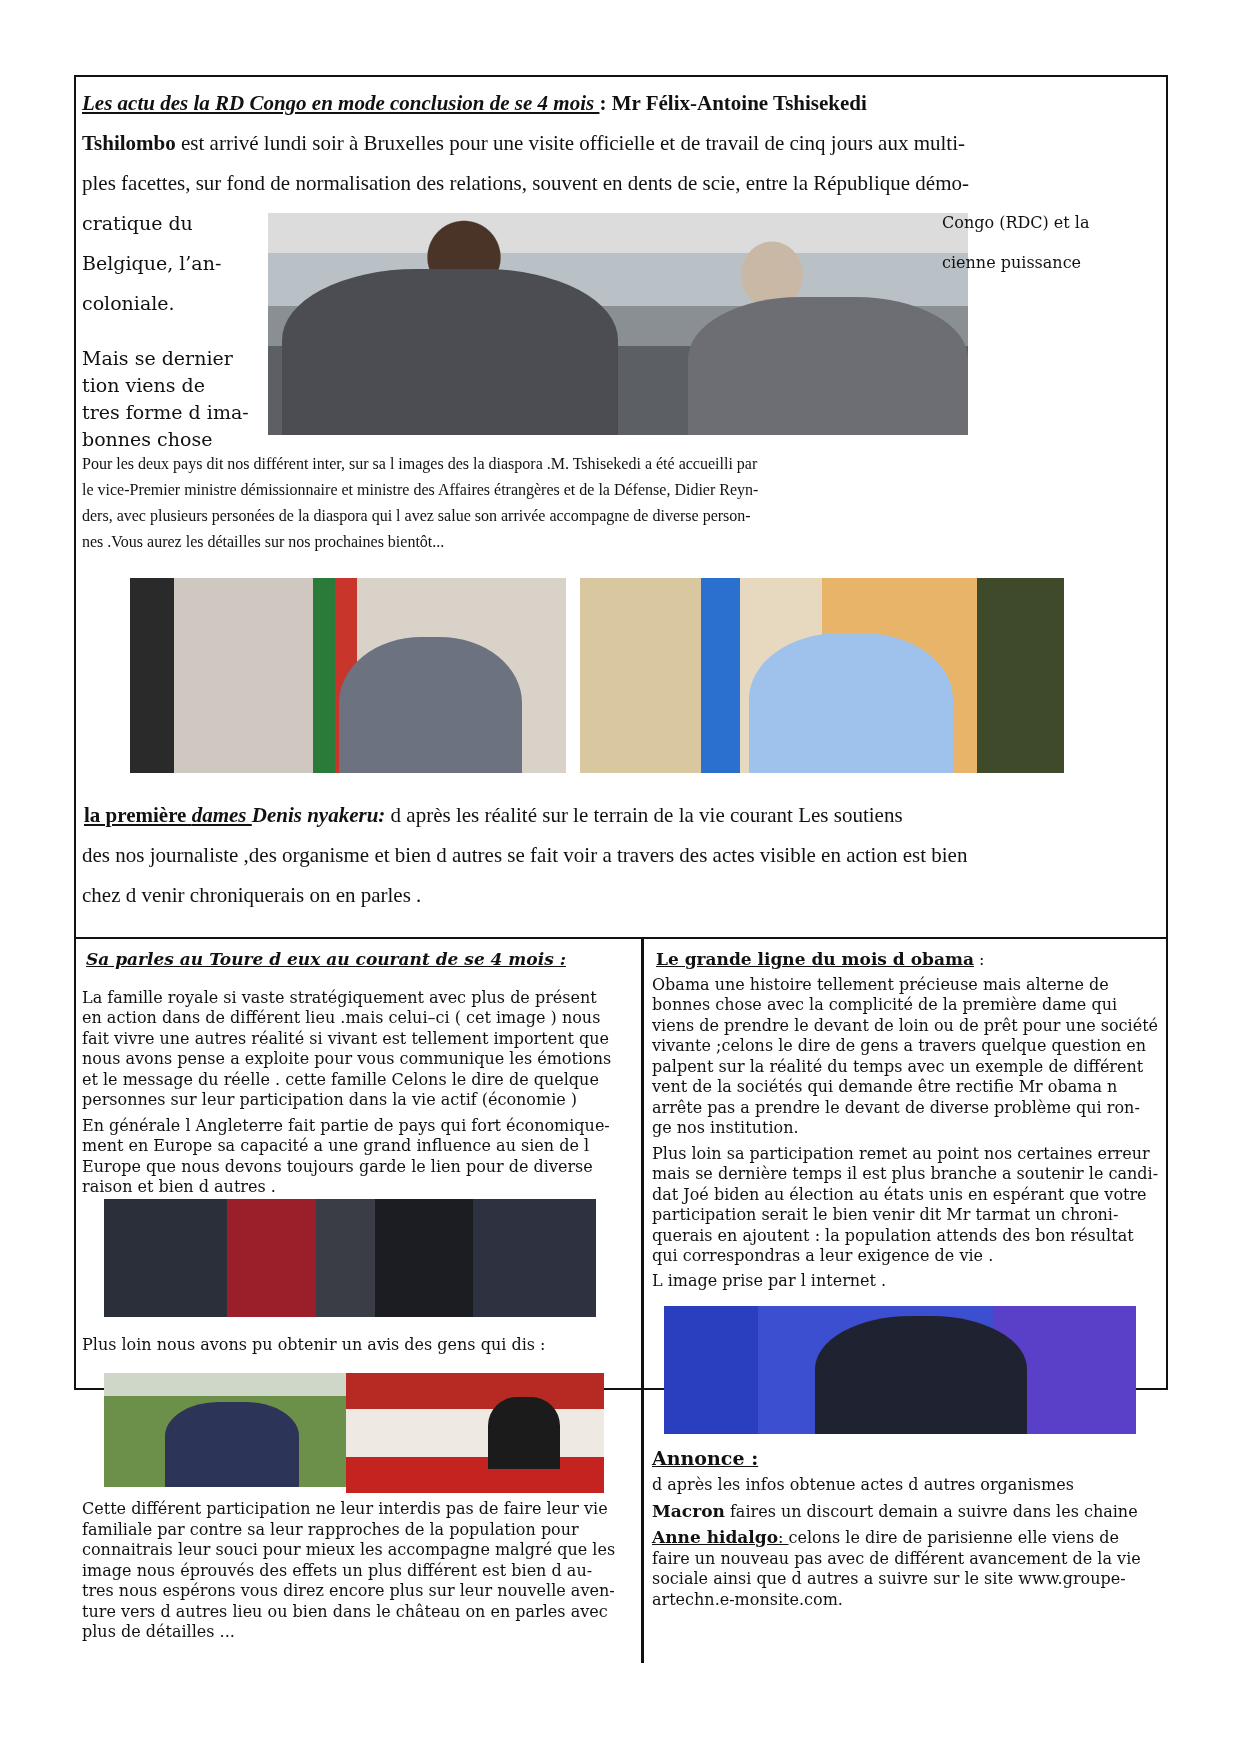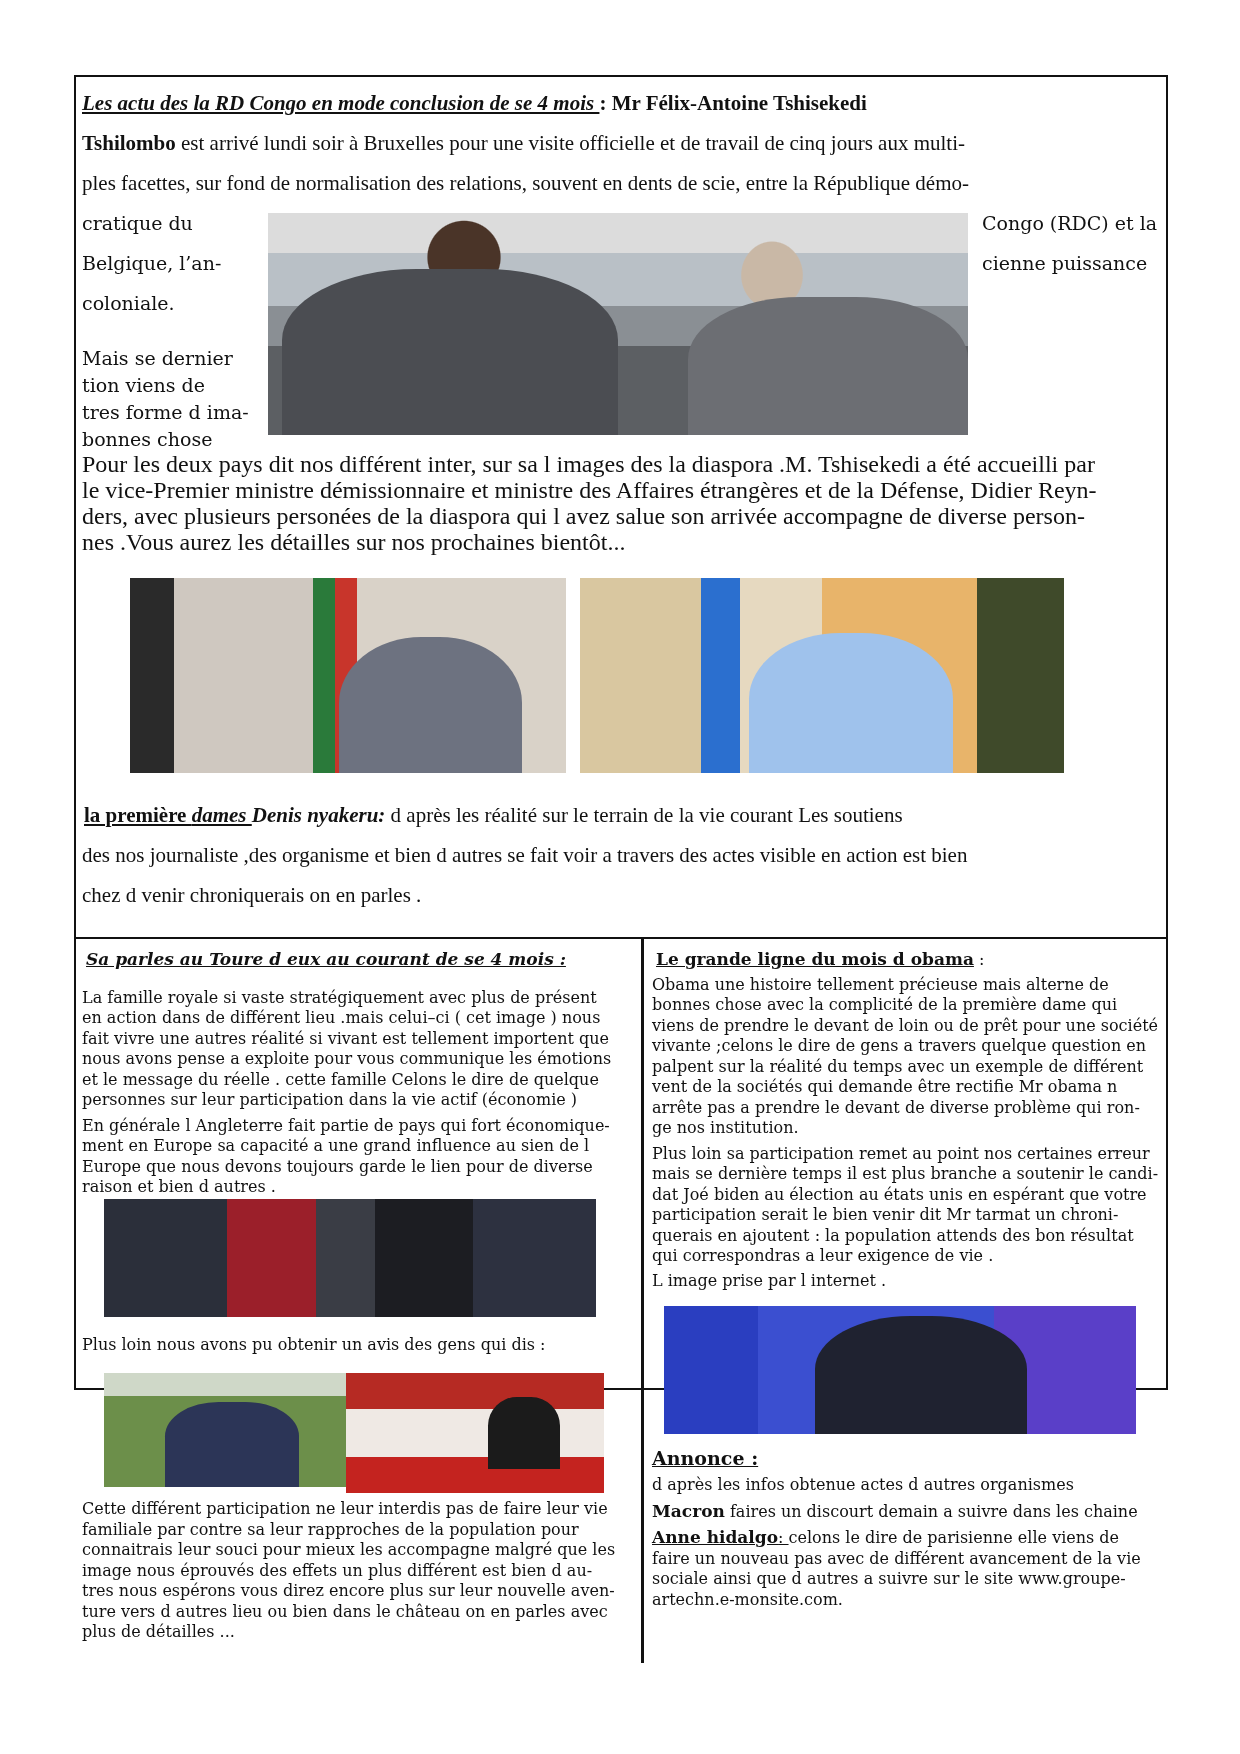--- a/index.html
+++ b/index.html
@@ -7,21 +7,21 @@
   .frame { position:absolute; left:74px; top:75px; width:1094px; height:1315px; border:2.5px solid #111; box-sizing:border-box; }
   .top { position:absolute; left:0; top:0; width:100%; height:862px; border-bottom:2.5px solid #111; box-sizing:border-box; }
   .col-divider { position:absolute; left:565px; top:862px; width:2.5px; height:724px; background:#111; }
   .serif { font-family:"DejaVu Serif", "Liberation Serif", serif; }
   .cond { font-family:"Liberation Serif", serif; }
   .abs { position:absolute; }
   .l1 { font-size:21px; line-height:40px; white-space:nowrap; }
   .headline-it { font-style:italic; font-weight:bold; text-decoration:underline; }
   .b { font-weight:bold; }
   .float-txt { font-size:20px; line-height:27px; white-space:nowrap; }
-  .para { font-size:24px; line-height:26px; }
+  .para { font-size:16px; line-height:26px; }
   .col-text { font-size:16px; line-height:20.5px; }
   .col-head { font-size:17px; font-weight:bold; text-decoration:underline; }
   .photo { position:absolute; overflow:hidden; }
   
   .ph-airport { background:
       radial-gradient(ellipse 60px 60px at 28% 20%, #4a3428 60%, transparent 62%),
       radial-gradient(ellipse 55px 60px at 72% 28%, #c9b8a6 55%, transparent 57%),
       linear-gradient(180deg, #dcdcdc 0 18%, #b9c0c6 18% 42%, #8a8f94 42% 60%, #5c5f63 60% 100%); }
   .ph-airport::before { content:""; position:absolute; left:2%; top:25%; width:48%; height:80%; background:#4b4d52; border-radius:40% 40% 0 0; }
   .ph-airport::after { content:""; position:absolute; right:0; top:38%; width:40%; height:70%; background:#6c6e73; border-radius:40% 40% 0 0; }
@@ -59,21 +59,21 @@
     <div class="abs cond l1" style="left:6px; top:86px;">ples facettes, sur fond de normalisation des relations, souvent en dents de scie, entre la République démo-</div>
     <div class="abs serif float-txt" style="left:6px; top:268px; font-size:19px;">
       <div>Mais se dernier</div>
       <div>tion viens de</div>
       <div>tres forme d ima-</div>
       <div>bonnes chose</div>
     </div>
 
     <div class="photo ph-airport" style="left:192px; top:136px; width:700px; height:222px;"></div>
 
-    <div class="abs serif l1" style="left:906px; top:126px; font-size:19px;">
+    <div class="abs serif l1" style="left:866px; top:126px; font-size:16px;">
       <div>Congo (RDC) et la</div>
       <div>cienne puissance</div>
     </div>
 
     <div class="abs cond para" style="left:6px; top:374px; white-space:nowrap;">
       <div>Pour les deux pays dit nos différent inter, sur sa l images des la diaspora .M. Tshisekedi a été accueilli par</div>
       <div>le vice-Premier ministre démissionnaire et ministre des Affaires étrangères et de la Défense, Didier Reyn-</div>
       <div>ders,  avec plusieurs  personées de la diaspora qui l avez salue  son arrivée accompagne de diverse  person-</div>
       <div>nes .Vous aurez les détailles sur nos prochaines bientôt...</div>
     </div>

